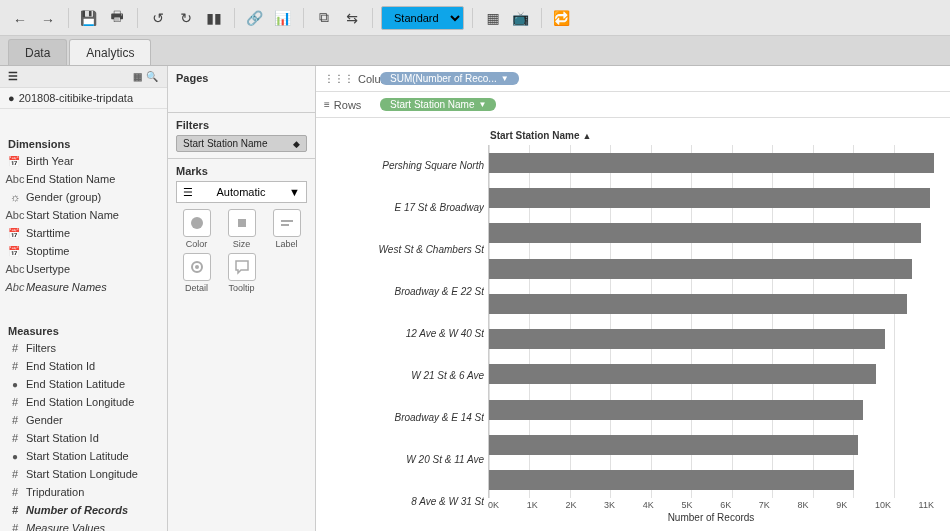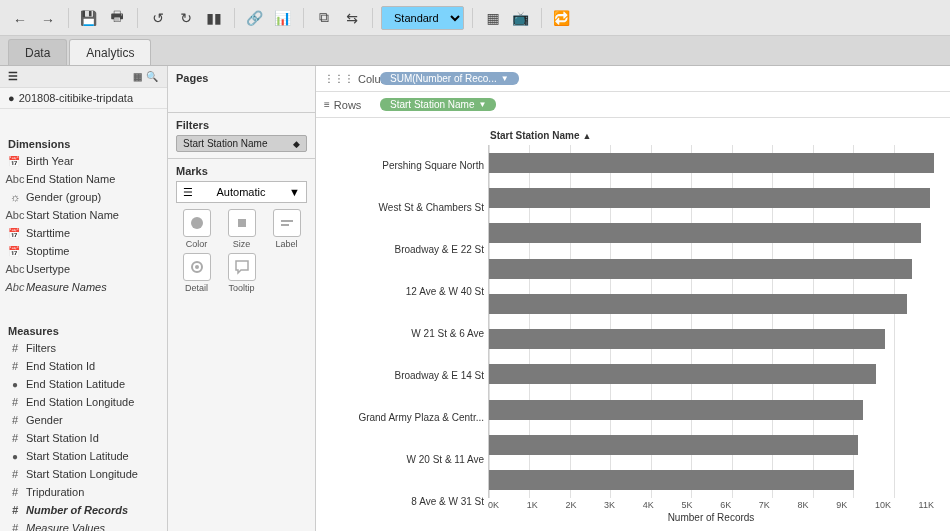--- a/index.html
+++ b/index.html
@@ -17,21 +17,21 @@
     }
     .toolbar-btn {
       width: 24px; height: 24px;
       background: none; border: none; cursor: pointer;
       display: flex; align-items: center; justify-content: center;
       font-size: 14px; color: #444;
       border-radius: 2px;
     }
     .toolbar-separator { width: 1px; height: 20px; background: #ccc; margin: 0 4px; }
     .toolbar-dropdown {
-      height: 24px; padding: 0 8px; border: 1px solid #bbb; background: #7dd3fc;
+      height: 24px; padding: 0 8px; border: 1px solid #bbb; background: #0ea5e9;
       font-size: 11px; border-radius: 2px; cursor: pointer;
     }
 
     
     .tab-bar {
       height: 30px;
       background: #d8d8d8;
       border-bottom: 1px solid #bbb;
       display: flex;
       align-items: flex-end;
@@ -253,20 +253,21 @@
       letter-spacing: 0.5px;
     }
 
     .y-axis {
       width: 160px;
       display: flex;
       flex-direction: column;
       justify-content: center;
       padding-right: 4px;
       flex-shrink: 0;
+      font-style: italic;
     }
     .y-label {
       font-size: 10px;
       color: #333;
       text-align: right;
       white-space: nowrap;
       overflow: hidden;
       text-overflow: ellipsis;
       line-height: 1.2;
     }
@@ -584,26 +585,26 @@
         <div style="width:162px;"></div>
         <div class="chart-col-header">
           <span>Start Station Name</span>
           <span style="font-size:9px;">▲</span>
         </div>
       </div>
 
       <div style="display:flex; flex:1; overflow:hidden;">
         <div class="y-axis" id="y-axis-container">
             <div class="y-label" style="flex: 1 1 0%; display: flex; align-items: center; justify-content: flex-end;">Pershing Square North</div>
+            <div class="y-label" style="flex: 1 1 0%; display: flex; align-items: center; justify-content: flex-end;">E 17 St &amp; Broadway</div>
             <div class="y-label" style="flex: 1 1 0%; display: flex; align-items: center; justify-content: flex-end;">West St &amp; Chambers St</div>
             <div class="y-label" style="flex: 1 1 0%; display: flex; align-items: center; justify-content: flex-end;">Broadway &amp; E 22 St</div>
             <div class="y-label" style="flex: 1 1 0%; display: flex; align-items: center; justify-content: flex-end;">12 Ave &amp; W 40 St</div>
             <div class="y-label" style="flex: 1 1 0%; display: flex; align-items: center; justify-content: flex-end;">W 21 St &amp; 6 Ave</div>
             <div class="y-label" style="flex: 1 1 0%; display: flex; align-items: center; justify-content: flex-end;">Broadway &amp; E 14 St</div>
-            <div class="y-label" style="flex: 1 1 0%; display: flex; align-items: center; justify-content: flex-end;">Grand Army Plaza &amp; Centr...</div>
             <div class="y-label" style="flex: 1 1 0%; display: flex; align-items: center; justify-content: flex-end;">W 20 St &amp; 11 Ave</div>
             <div class="y-label" style="flex: 1 1 0%; display: flex; align-items: center; justify-content: flex-end;">8 Ave &amp; W 31 St</div>
           </div>
         <div class="bars-container">
           <div class="bars-area" id="bars-area" style="position:relative;">
 
           <div class="grid-line" style="left: 0%;"></div>
               <div class="grid-line" style="left: 9.09091%;"></div>
               <div class="grid-line" style="left: 18.1818%;"></div>
               <div class="grid-line" style="left: 27.2727%;"></div>

